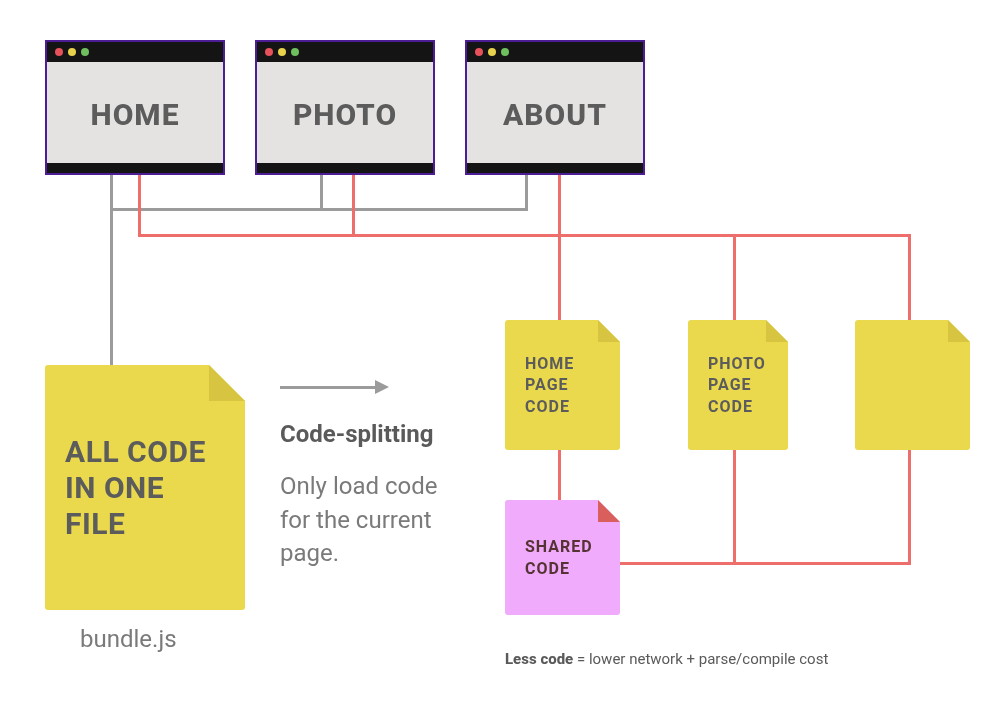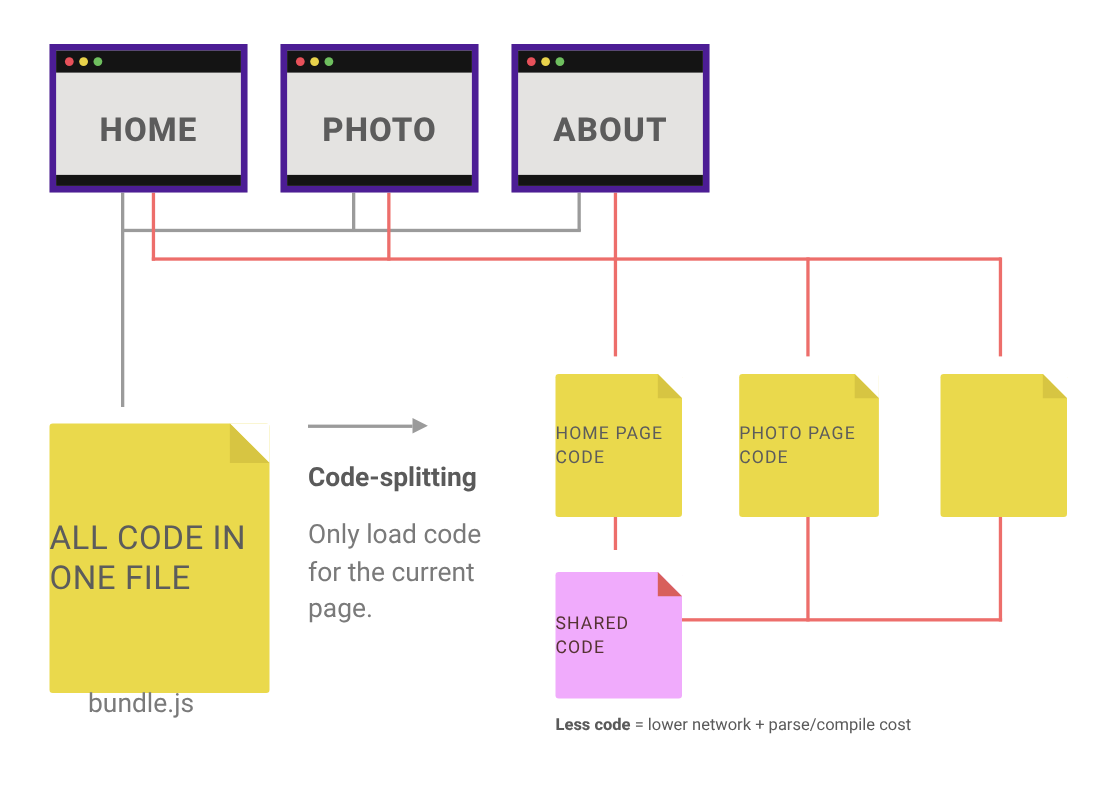--- a/index.html
+++ b/index.html
@@ -12,21 +12,21 @@
     color: #5a5a5a;
   }
   .stage { position: relative; width: 995px; height: 715px; }
 
   
   .browser {
     position: absolute;
     width: 180px;
     height: 135px;
     background: #e4e3e1;
-    border: 6px solid #4c1d95;
+    border: 2px solid #4c1d95;
   }
   .browser .titlebar {
     height: 20px;
     background: #141414;
     display: flex;
     align-items: center;
     padding-left: 8px;
     gap: 5px;
   }
   .browser .dot { width: 8px; height: 8px; border-radius: 50%; }
@@ -48,27 +48,26 @@
     font-size: 30px;
     letter-spacing: 1px;
     color: #5c5c5c;
   }
 
   
   .file {
     position: absolute;
     background: #ead94c;
     color: #5c5c5c;
-    font-weight: 400;
+    font-weight: 700;
     display: flex;
     flex-direction: column;
     justify-content: center;
-    padding: 14px 0;
+    padding: 14px 20px;
     border-radius: 3px;
-    margin-top: 20px;
   }
   .file.big { font-size: 30px; line-height: 1.2; letter-spacing: 0.5px; justify-content: center; }
   .file.small { font-size: 16px; line-height: 1.35; letter-spacing: 1px; }
   .file.shared { background: #f0abfc; color: #533; }
   .file .fold {
     position: absolute;
     top: 0; right: 0;
     width: 0; height: 0;
     border-style: solid;
   }
@@ -187,21 +186,21 @@
     <div class="shaft" style="width:95px;"></div>
     <div class="head"></div>
   </div>
   <div class="caption bold" style="left:280px; top:420px;">Code-splitting</div>
   <div class="caption" style="left:280px; top:470px; width:180px; line-height:1.4;">Only load code for the current page.</div>
 
   <div class="file small" style="left:505px; top:320px; width:115px; height:130px;">
     <div class="fold"></div>
     <span>HOME PAGE CODE</span>
   </div>
-  <div class="file small" style="left:672px; top:320px; width:127px; height:130px;justify-content:center;">
+  <div class="file small" style="left:688px; top:320px; width:100px; height:130px;justify-content:center;">
     <div class="fold"></div>
     <span>PHOTO PAGE CODE</span>
   </div>
   <div class="file small" style="left:855px; top:320px; width:115px; height:130px;">
     <div class="fold"></div>
   </div>
   <div class="file small shared" style="left:505px; top:500px; width:115px; height:115px;">
     <div class="fold"></div>
     <span>SHARED CODE</span>
   </div>

